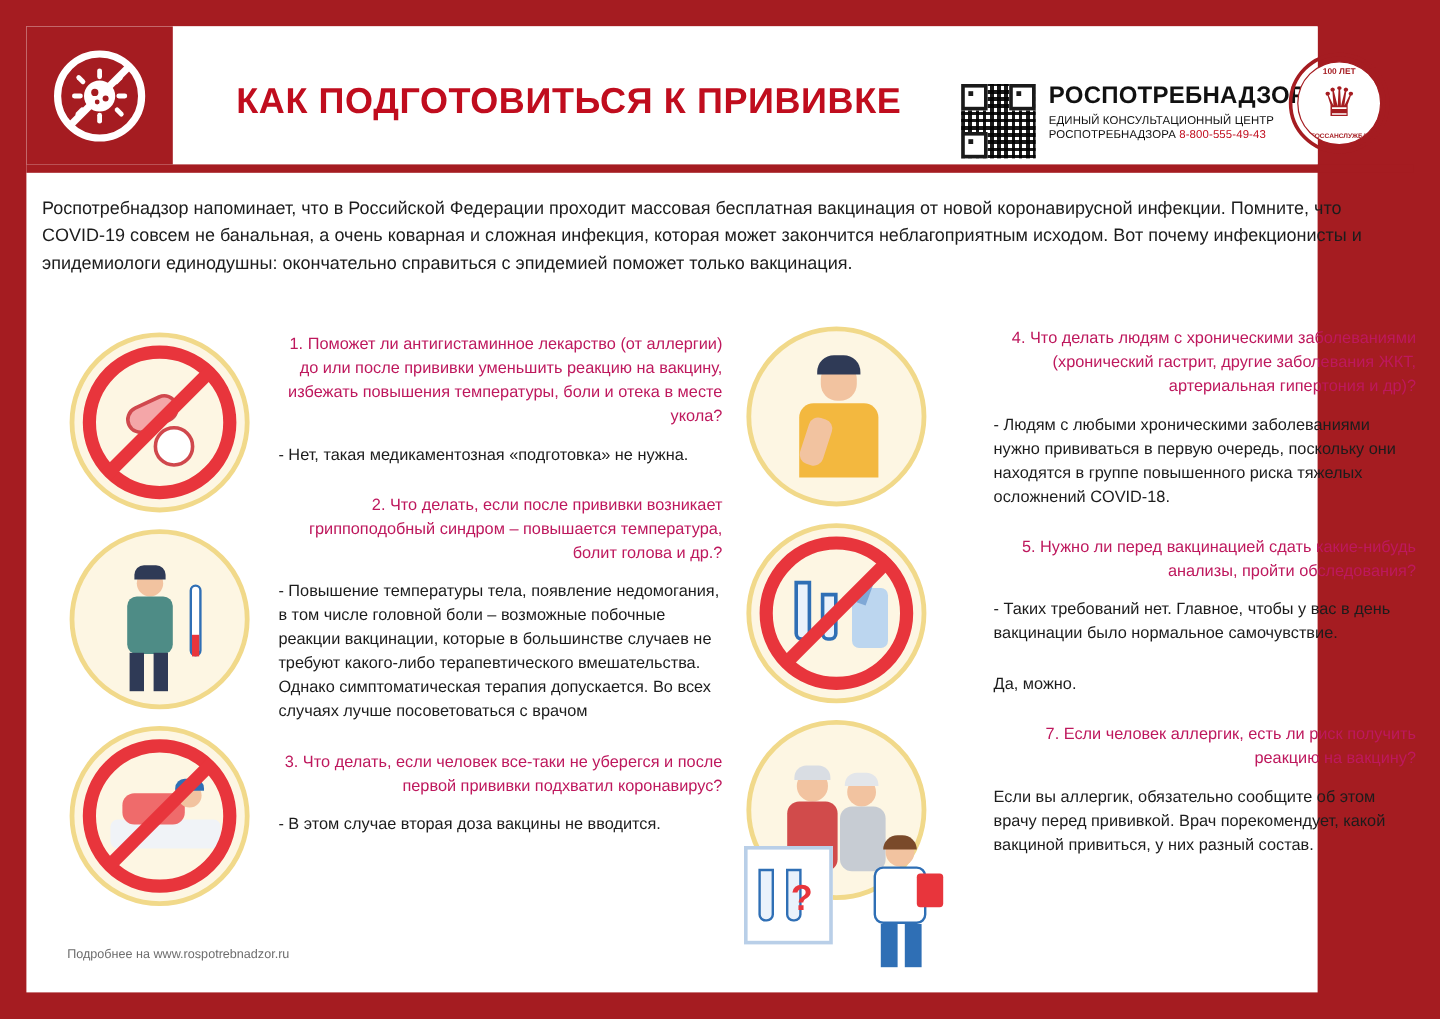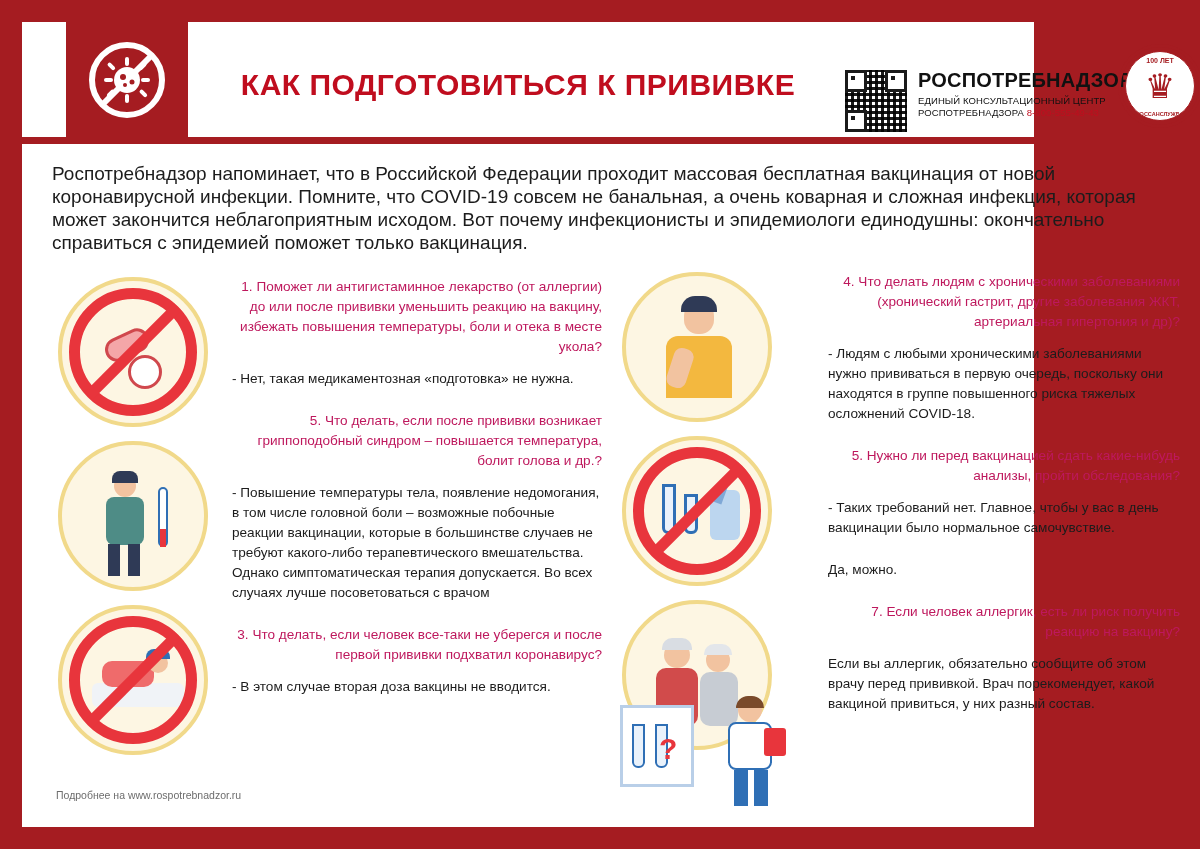--- a/index.html
+++ b/index.html
@@ -17,24 +17,23 @@
     position: relative;
     width: 1200px;
     height: 849px;
     background: #a51c21;
     box-sizing: border-box;
   }
   .inner {
     position: absolute;
     left: 22px;
     top: 22px;
-    width: 968px;
+    width: 1076px;
     height: 805px;
     background: #ffffff;
-    padding-left: 44px;
   }
   
   .header {
     position: relative;
     height: 115px;
     background: #ffffff;
   }
   .header-badge {
     position: absolute;
     left: 0;
@@ -173,25 +172,25 @@
     position: absolute;
     left: 0;
     top: 115px;
     width: 1156px;
     height: 7px;
     background: #a51c21;
   }
   
   .intro {
     position: absolute;
-    left: 30px;
+    left: 13px;
     top: 140px;
     width: 1100px;
     color: #1c1c1c;
-    font-size: 19px;
+    font-size: 15px;
     line-height: 23px;
   }
   
   .col-left-icons {
     position: absolute;
     left: 36px;
     top: 255px;
     width: 160px;
   }
   .col-left-text {
@@ -419,21 +418,21 @@
         <div class="rect" style="left:40px;top:52px;width:52px;height:26px;background:#ef6b6b;border-radius:10px;"></div>
         <div class="person-head rect" style="left:86px;top:44px;width:20px;height:20px;background:#f2c3a0;"></div>
         <div class="rect" style="left:84px;top:40px;width:24px;height:10px;background:#2f6fb5;border-radius:8px 8px 0 0;"></div>
         <div class="ban"></div>
       </div>
     </div>
 
     <div class="col-left-text">
       <p class="q">1.  Поможет ли антигистаминное лекарство (от аллергии) до или после прививки уменьшить реакцию на вакцину, избежать повышения температуры, боли и отека в месте укола?</p>
       <p class="a">- Нет, такая медикаментозная «подготовка» не нужна.</p>
-      <p class="q">5.  Что делать, если после прививки возникает гриппоподобный синдром – повышается температура, болит голова и др.?</p>
+      <p class="q">2.  Что делать, если после прививки возникает гриппоподобный синдром – повышается температура, болит голова и др.?</p>
       <p class="a">- Повышение температуры тела, появление недомогания, в том числе головной боли – возможные побочные реакции вакцинации, которые в большинстве случаев не требуют какого-либо терапевтического вмешательства. Однако симптоматическая терапия допускается. Во всех случаях лучше посоветоваться с врачом</p>
       <p class="q">3.  Что делать, если человек все-таки не уберегся и после первой прививки подхватил коронавирус?</p>
       <p class="a">- В этом случае вторая доза вакцины не вводится.</p>
     </div>
 
     <div class="col-mid-icons">
 
       <div class="illus">
         <div class="person-head rect" style="left:58px;top:26px;width:30px;height:32px;background:#f2c3a0;border-radius:14px;"></div>
         <div class="rect" style="left:55px;top:20px;width:36px;height:16px;background:#2f3a56;border-radius:14px 14px 0 0;"></div>

